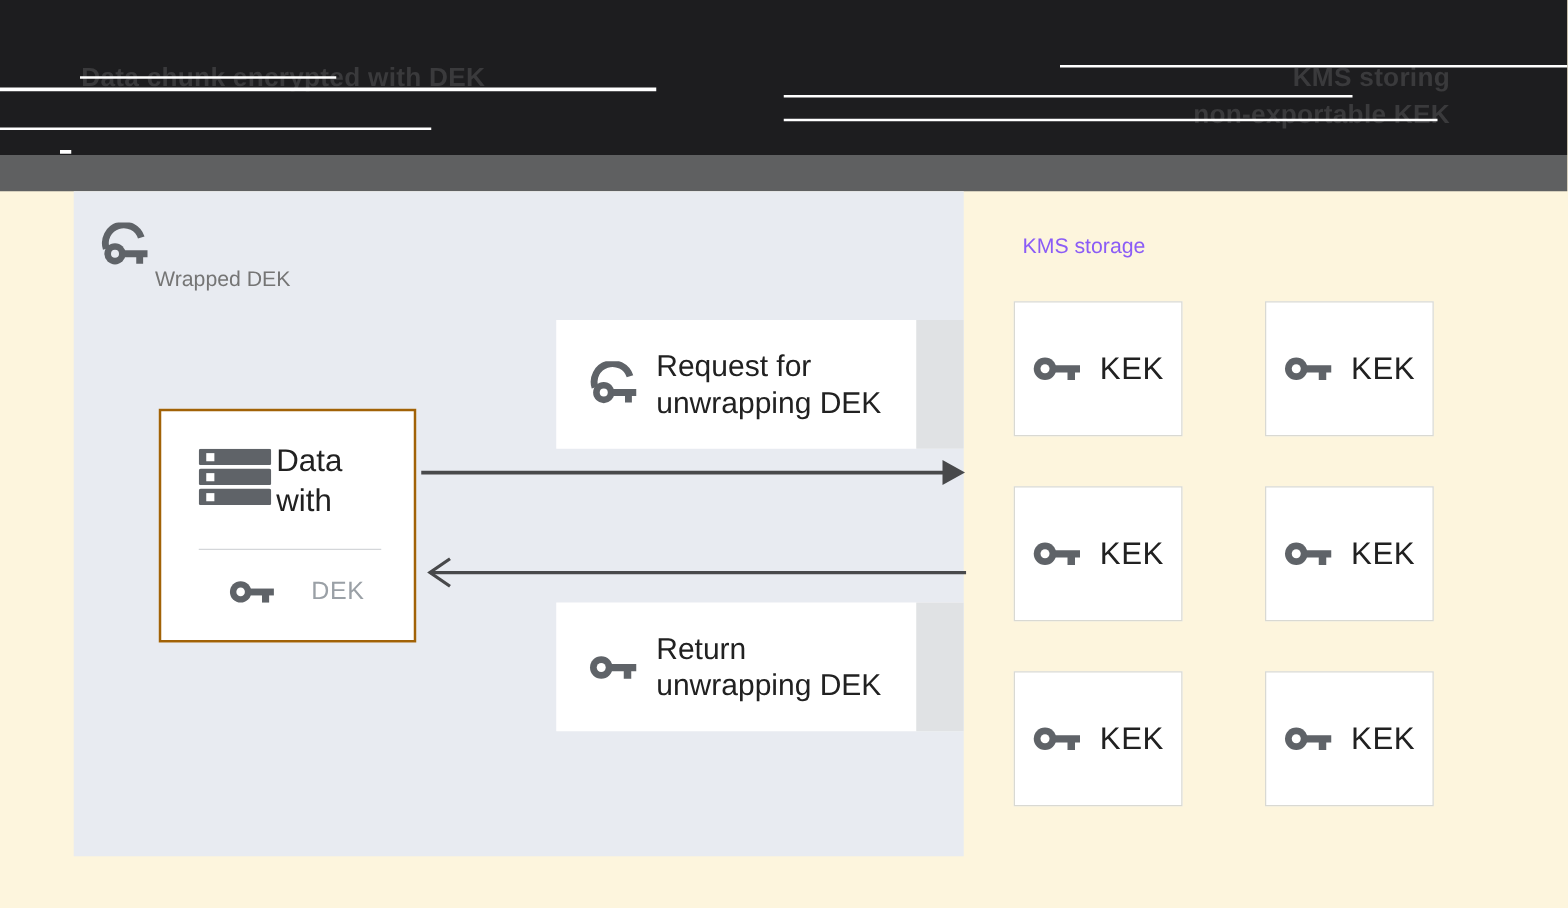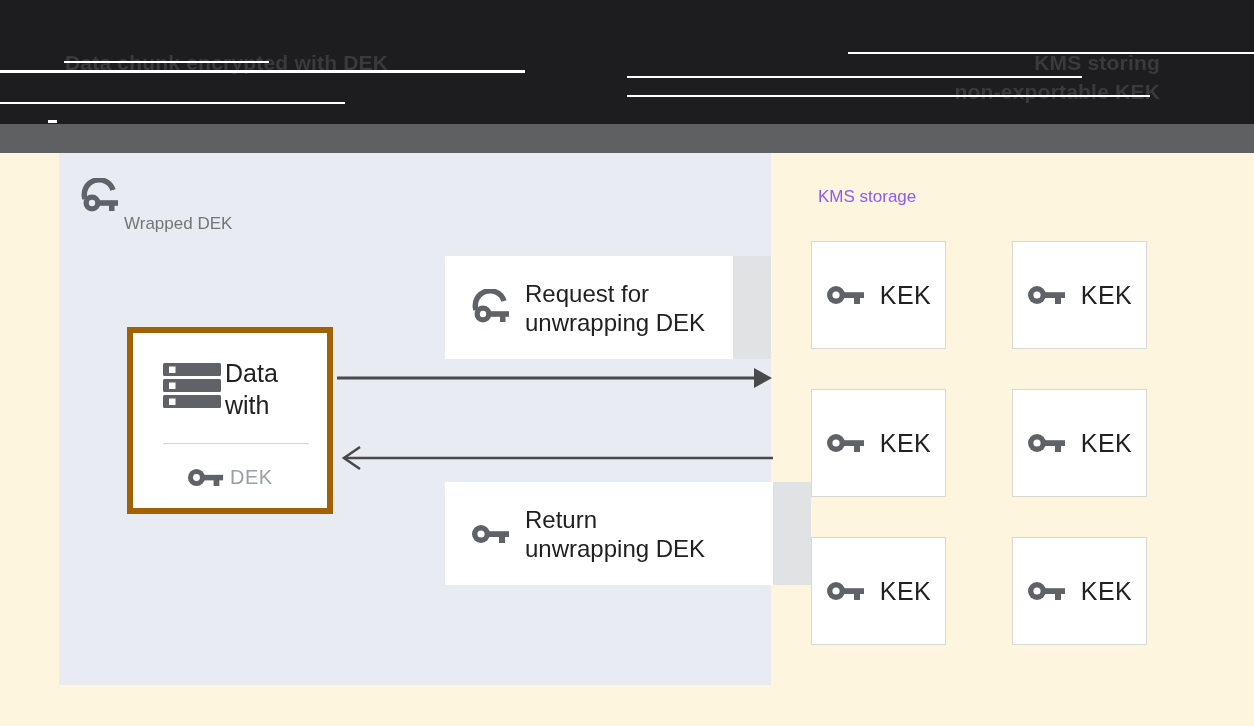--- a/index.html
+++ b/index.html
@@ -39,46 +39,46 @@
     background:#e8ebf1;
   }
   .panel-label{
     position:absolute;
     font-size:17px;color:#757575;
   }
   .kms-label{color:#8b5cf6;margin-left:28px;}
   
   .data-card{
     position:absolute;left:127px;top:327px;width:206px;height:187px;
-    background:#ffffff;border:6px solid #a16207;box-sizing:border-box;text-decoration:underline;
+    background:#ffffff;border:2px solid #a16207;box-sizing:border-box;text-decoration:underline;
   }
   .dc-icon{position:absolute;left:30px;top:30px;}
   .dc-title{
     position:absolute;left:92px;top:24px;
     font-size:25px;line-height:32px;color:#212121;
   }
   .dc-divider{
     position:absolute;left:30px;top:110px;width:146px;height:1px;background:#d4d6d9;
   }
-  .dek-row{position:absolute;left:54px;top:133px;display:flex;align-items:center;gap:5px;}
+  .dek-row{position:absolute;left:54px;top:133px;display:flex;align-items:center;gap:28px;}
   .dek-text{font-size:20px;color:#9aa0a6;letter-spacing:.5px;}
   
   .msg-box{
     position:absolute;width:326px;height:103px;background:#ffffff;
   }
   .msg-box .strip{
     position:absolute;right:0;top:0;width:38px;height:103px;background:#e0e2e4;
   }
   .msg-box .mb-icon{position:absolute;left:26px;}
   .msg-box .mb-text{
     position:absolute;left:80px;top:50%;transform:translateY(-50%);
     font-size:24px;line-height:29px;color:#212121;
   }
   .req-box{left:445px;top:256px;}
-  .ret-box{left:445px;top:482px;padding-left:40px;}
+  .ret-box{left:445px;top:482px;}
   
   .arrow{position:absolute;}
   
   .kek-box{
     position:absolute;width:135px;height:108px;
     background:#ffffff;border:1px solid #d9d9d3;box-sizing:border-box;
     display:flex;align-items:center;justify-content:center;gap:14px;
   }
   .kek-text{font-size:25px;color:#212121;letter-spacing:.5px;}
   .icon{display:block;}

